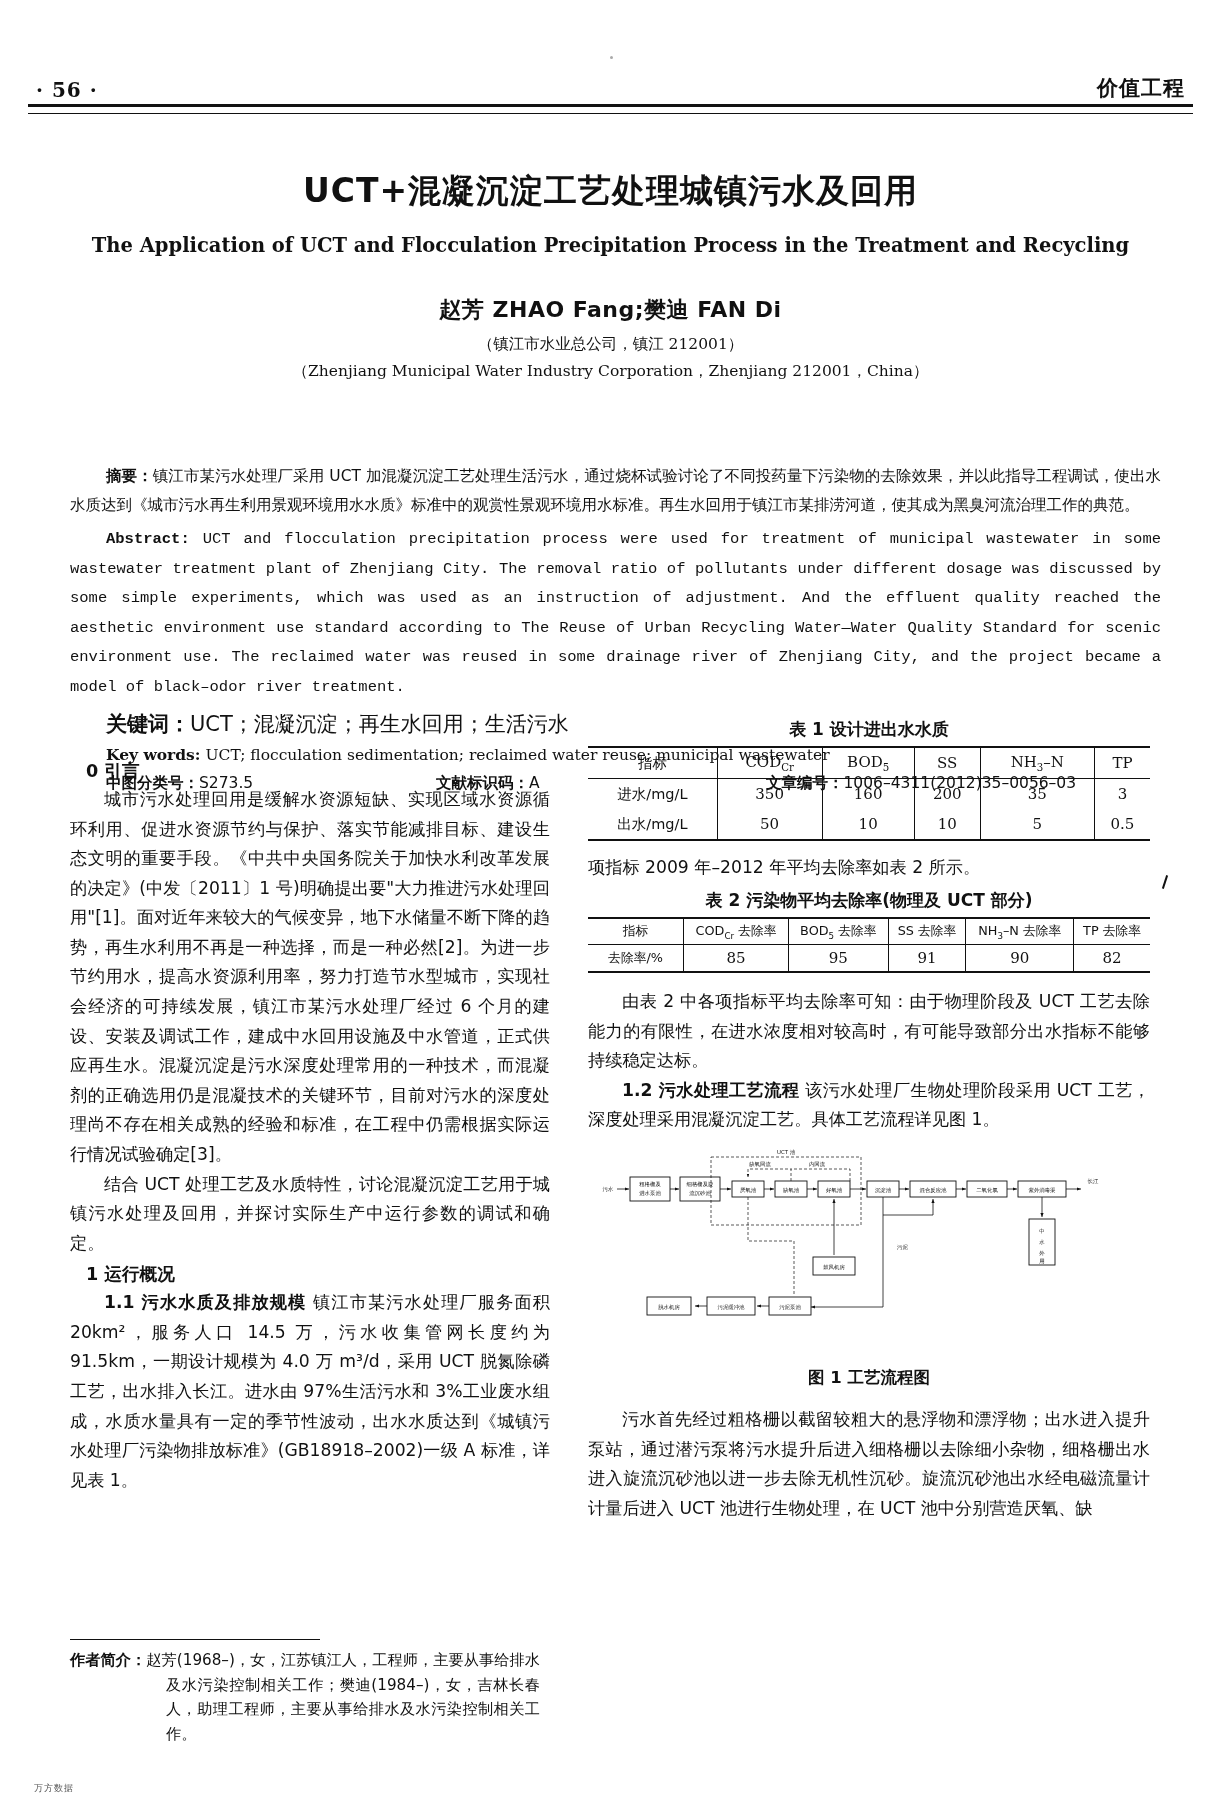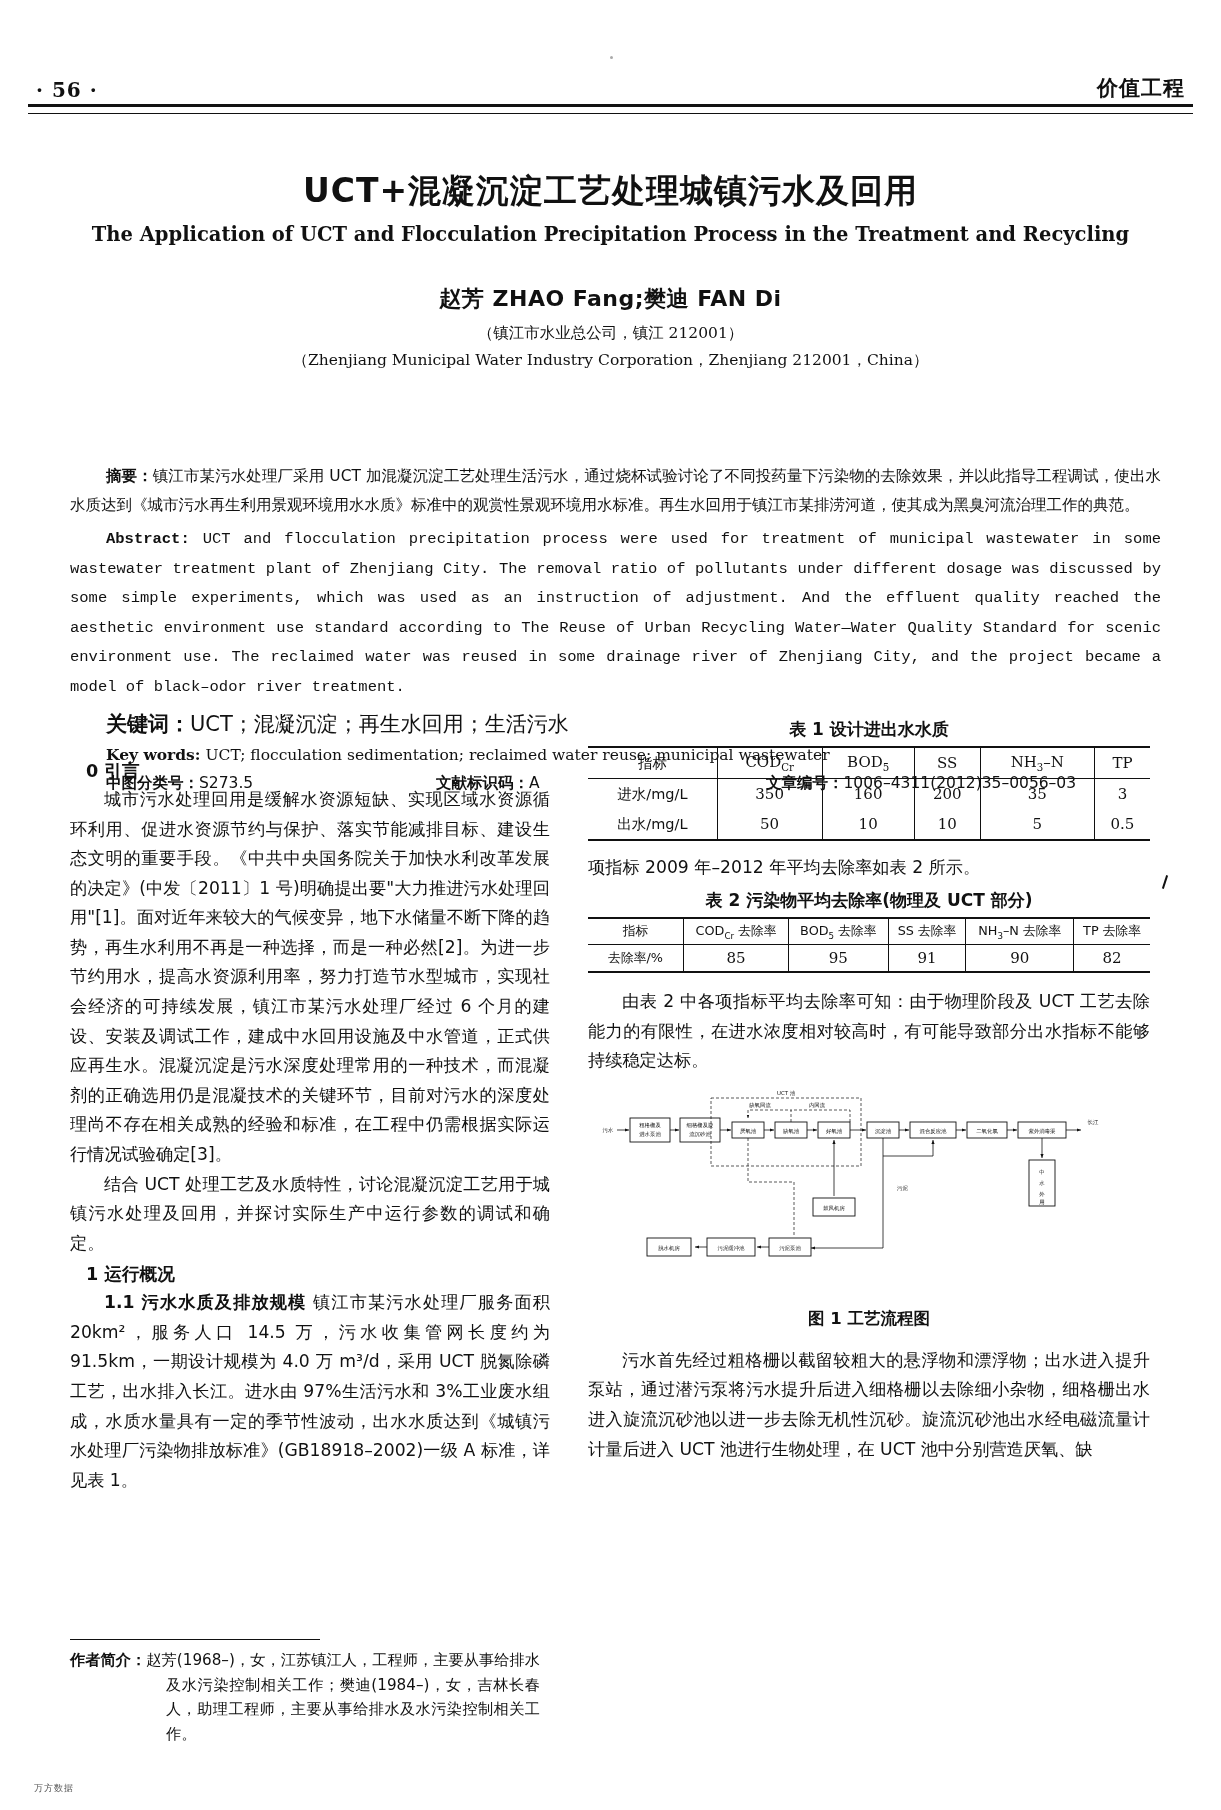--- a/index.html
+++ b/index.html
@@ -27,21 +27,21 @@
     border-top:3px solid #111;border-bottom:1px solid #111;
   }
   
   .titleblock{position:absolute;left:70px;right:70px;top:170px;text-align:center;}
   .title-cn{
     font-family:"DejaVu Sans","Liberation Sans",sans-serif;
     font-size:33px;font-weight:bold;letter-spacing:1px;line-height:1.25;
   }
   .title-en{
     font-family:"DejaVu Serif","Liberation Serif",serif;
-    font-size:19.5px;font-weight:bold;line-height:1.45;margin-top:10px;
+    font-size:19.5px;font-weight:bold;line-height:1.45;margin-top:21px;
   }
   .authors{
     font-family:"DejaVu Sans","Liberation Sans",serif;
     font-size:22px;font-weight:bold;margin-top:34px;letter-spacing:0.5px;
   }
   .affil-cn{font-size:15.5px;margin-top:9px;}
   .affil-en{font-size:15.5px;margin-top:6px;}
   
   .abstract{position:absolute;left:70px;right:60px;top:462px;}
   .p-cn{
@@ -215,20 +215,21 @@
           <td style="font-size:15px">85</td>
           <td style="font-size:15px">95</td>
           <td style="font-size:15px">91</td>
           <td style="font-size:15px">90</td>
           <td style="font-size:15px">82</td>
         </tr>
       </tbody>
     </table>
 
     <p class="body-cn" style="margin-top:14px">由表 2 中各项指标平均去除率可知：由于物理阶段及 UCT 工艺去除能力的有限性，在进水浓度相对较高时，有可能导致部分出水指标不能够持续稳定达标。</p>
+    <p class="body-cn"><b class="h-sub">1.2 污水处理工艺流程</b>  <span>该污水处理厂生物处理阶段采用 UCT 工艺，深度处理采用混凝沉淀工艺。具体工艺流程详见图 1。</span></p>
 
     <div class="figwrap">
       <svg class="fsvg" width="560" height="218" viewBox="0 0 560 218">
         <defs>
           <marker id="ah" markerWidth="6" markerHeight="6" refX="5" refY="2" orient="auto">
             <path d="M0,0 L5,2 L0,4 z" fill="#111"></path>
           </marker>
         </defs>
         <g font-family="DejaVu Sans, Liberation Sans, sans-serif" font-size="5.4" fill="#111" text-anchor="middle">
 

